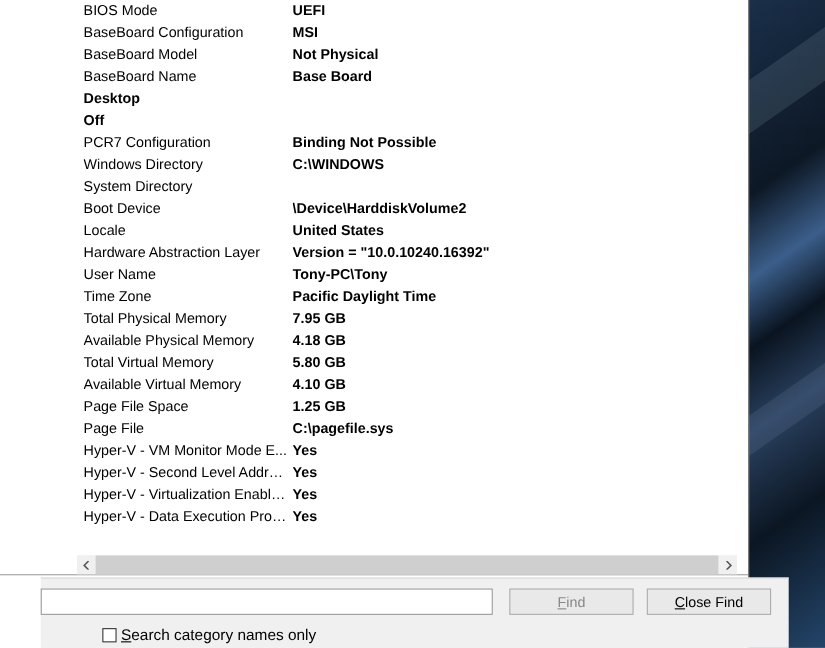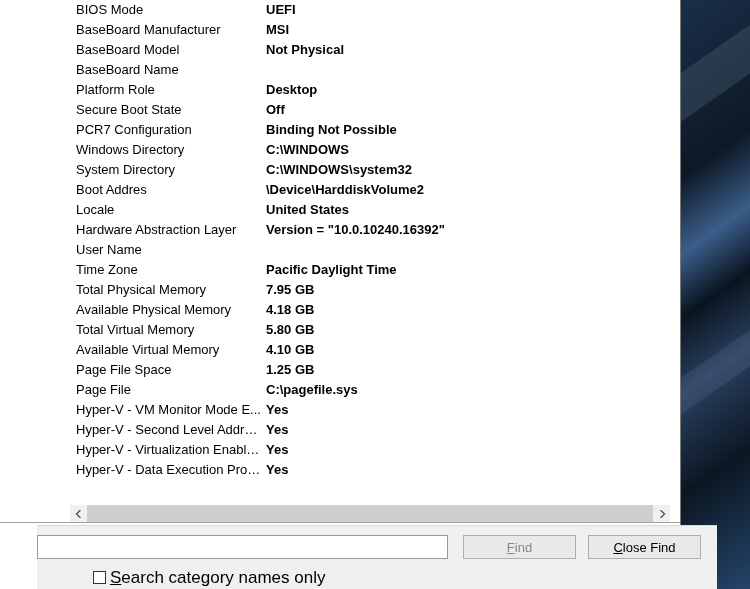--- a/index.html
+++ b/index.html
@@ -168,84 +168,83 @@
     align-items: center;
     gap: 4px;
   }
   .checkbox {
     width: 13px; height: 13px;
     border: 1px solid #333;
     background: #fff;
     display: inline-block;
   }
   .checkbox-label {
-    font-size: 17px;
+    font-size: 14px;
     line-height: 13px;
   }
   .checkbox-label .ul { text-decoration: underline; }
 </style>
 </head>
 <body>
 
 <div class="root">
   <div class="desktop-strip"></div>
 
   <div class="window">
 
     <div class="list-area">
       <div class="rows" id="rows">
           <div class="row">
             <div class="cell-label">BIOS Mode</div>
             <div class="cell-value">UEFI</div>
           </div>
           <div class="row">
-            <div class="cell-label">BaseBoard Manufacturer</div>
+            <div class="cell-label">BaseBoard Configuration</div>
             <div class="cell-value">MSI</div>
           </div>
           <div class="row">
             <div class="cell-label">BaseBoard Model</div>
             <div class="cell-value">Not Physical</div>
           </div>
           <div class="row">
             <div class="cell-label">BaseBoard Name</div>
-          </div>
-          <div class="row">
-            <div class="cell-label">Platform Role</div>
+            <div class="cell-value">Base Board</div>
+          </div>
+          <div class="row">
             <div class="cell-value">Desktop</div>
           </div>
           <div class="row">
-            <div class="cell-label">Secure Boot State</div>
             <div class="cell-value">Off</div>
           </div>
           <div class="row">
             <div class="cell-label">PCR7 Configuration</div>
             <div class="cell-value">Binding Not Possible</div>
           </div>
           <div class="row">
             <div class="cell-label">Windows Directory</div>
             <div class="cell-value">C:\WINDOWS</div>
           </div>
           <div class="row">
             <div class="cell-label">System Directory</div>
-            <div class="cell-value">C:\WINDOWS\system32</div>
-          </div>
-          <div class="row">
-            <div class="cell-label">Boot Addres</div>
+          </div>
+          <div class="row">
+            <div class="cell-label">Boot Device</div>
             <div class="cell-value">\Device\HarddiskVolume2</div>
           </div>
           <div class="row">
             <div class="cell-label">Locale</div>
             <div class="cell-value">United States</div>
           </div>
           <div class="row">
             <div class="cell-label">Hardware Abstraction Layer</div>
             <div class="cell-value">Version = "10.0.10240.16392"</div>
           </div>
           <div class="row">
             <div class="cell-label">User Name</div>
+            <div class="cell-value">Tony-PC\Tony</div>
           </div>
           <div class="row">
             <div class="cell-label">Time Zone</div>
             <div class="cell-value">Pacific Daylight Time</div>
           </div>
           <div class="row">
             <div class="cell-label">Total Physical Memory</div>
             <div class="cell-value">7.95 GB</div>
           </div>
           <div class="row">

